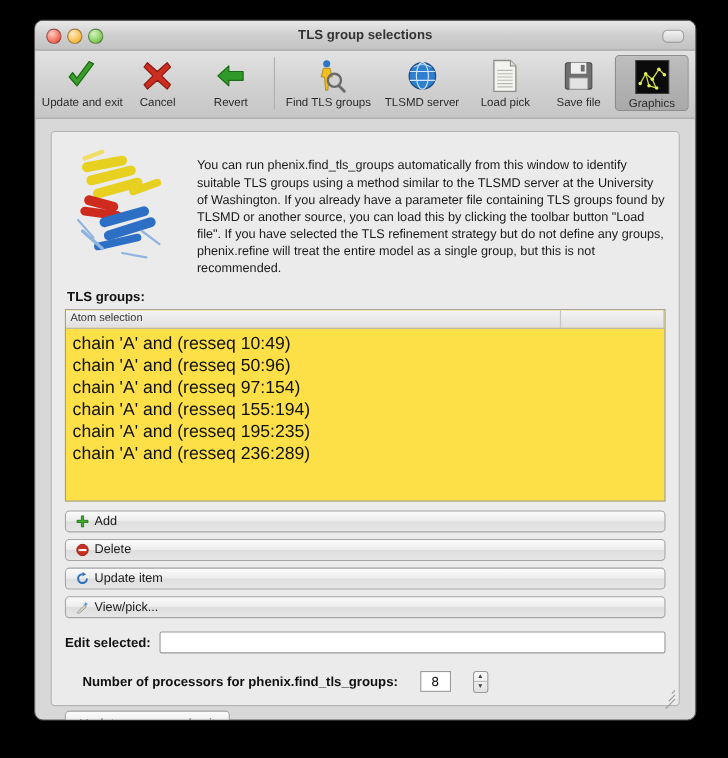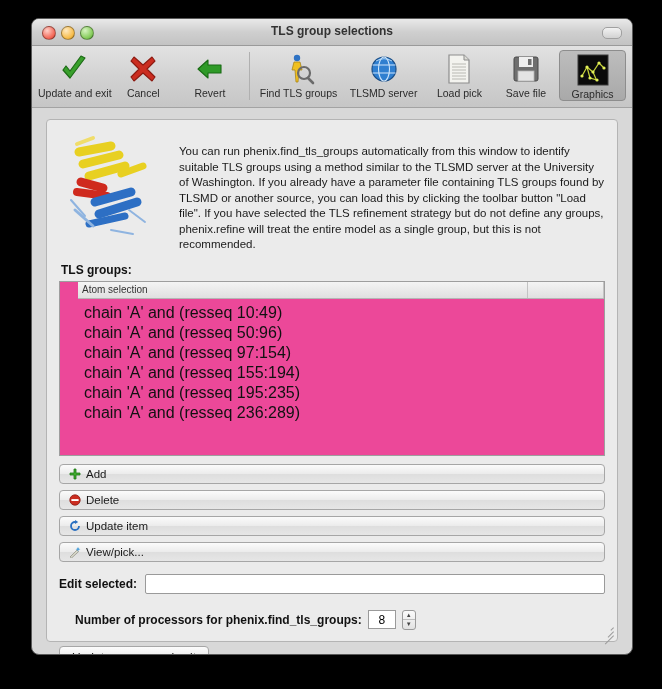--- a/index.html
+++ b/index.html
@@ -143,25 +143,24 @@
   .section-label {
     font-size: 12px;
     font-weight: bold;
     color: #111;
     margin: 10px 0 4px 2px;
   }
 
   
   #list-wrap {
     border: 1px solid #9e9e9e;
-    background: #ec4899;
+    background: #fde047;
     height: 175px;
     box-sizing: border-box;
     overflow: hidden;
-    padding-left: 18px;
   }
   #list-header {
     display: flex;
     height: 16px;
     background: linear-gradient(to bottom, #f4f4f4, #e0e0e0);
     border-bottom: 1px solid #b5b5b5;
     font-size: 10px;
     color: #333;
   }
   #list-header .col {
@@ -221,21 +220,21 @@
     padding: 1px 4px;
     box-sizing: border-box;
     font-family: "Liberation Sans", sans-serif;
   }
 
   
   #procrow {
     display: flex;
     align-items: center;
     margin-top: 16px;
-    gap: 6px;
+    gap: 20px;
     padding-left: 16px;
   }
   #procrow .lbl { font-size: 12px; font-weight: bold; color: #111; }
   #proc-input {
     width: 28px;
     height: 19px;
     border: 1px solid #9a9a9a;
     background: #fff;
     font-size: 12px;
     text-align: center;

